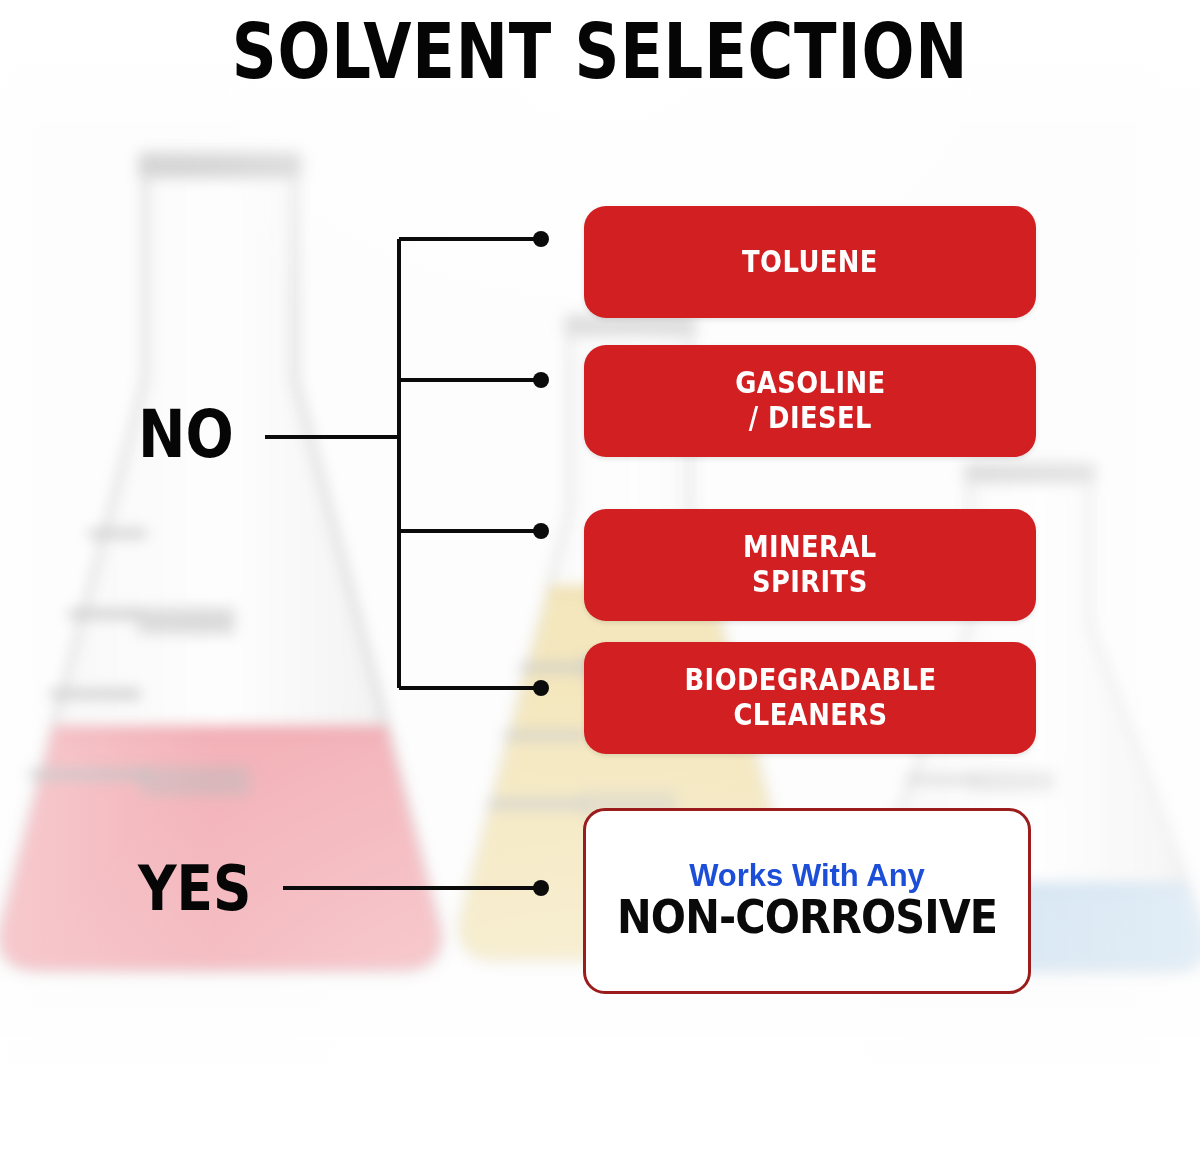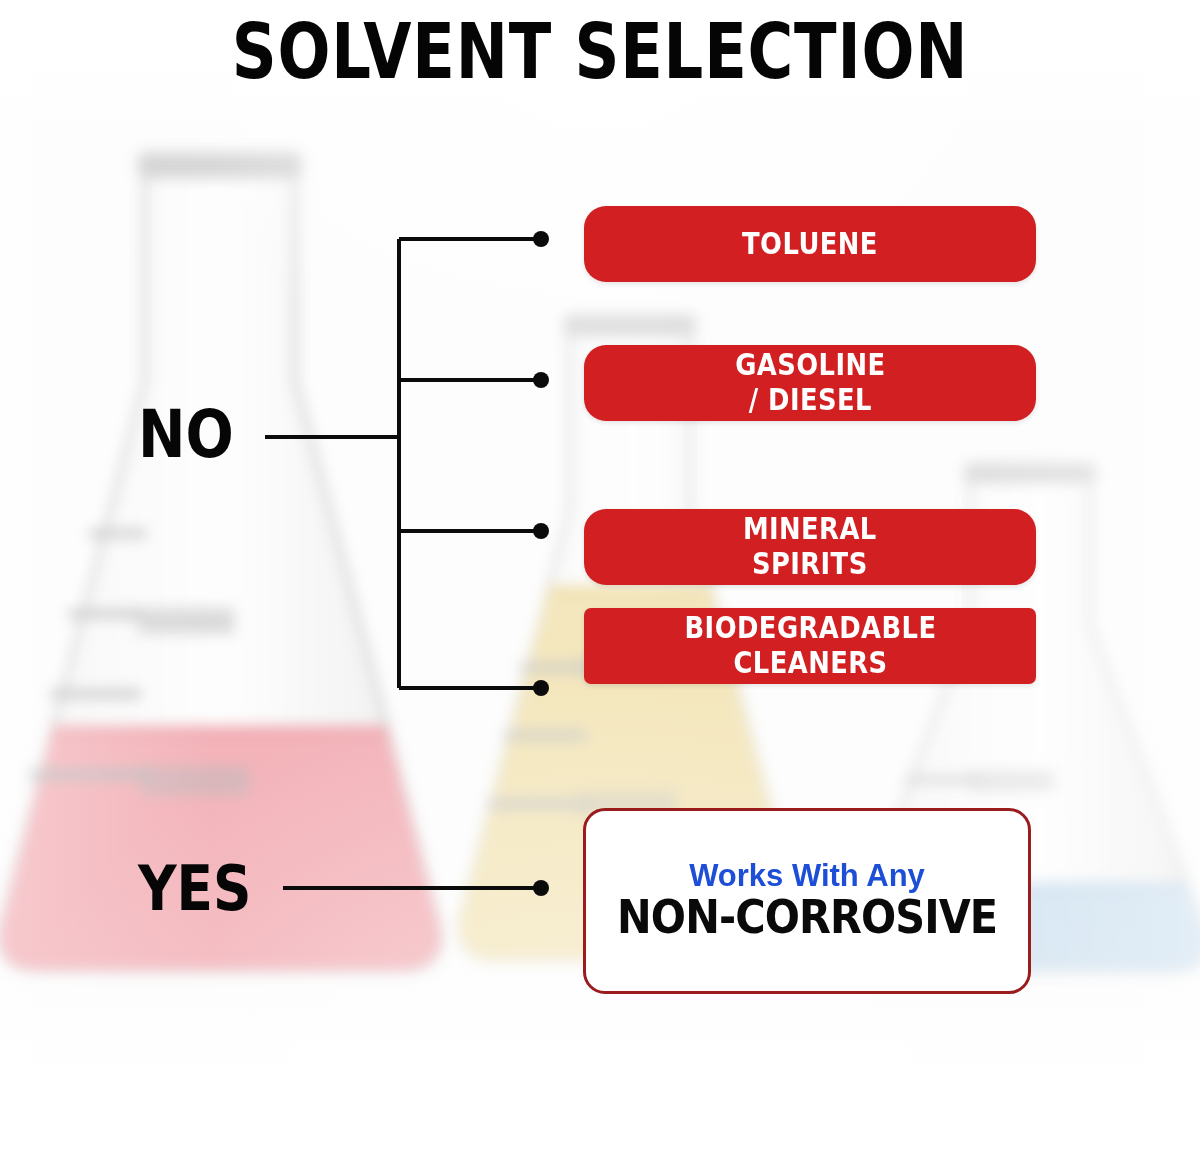--- a/index.html
+++ b/index.html
@@ -91,21 +91,21 @@
     white-space: nowrap;
   }
   .label-no  { left: 138px; top: 402px; font-size: 66px; transform-origin: 0 50%; }
   .label-yes { left: 138px; top: 858px; font-size: 62px; transform-origin: 0 50%; }
 
   
   .pill {
     position: absolute;
     left: 584px;
     width: 452px;
-    height: 76px;
+    height: 112px;
     background: #d11f22;
     border-radius: 22px;
     display: flex;
     align-items: center;
     justify-content: center;
     box-shadow: 0 2px 5px rgba(0,0,0,.10);
   }
   .pill-text {
     font-family: "DejaVu Sans", sans-serif;
     font-weight: 700;
@@ -114,21 +114,21 @@
     color: #ffffff;
     text-align: center;
     letter-spacing: .5px;
     transform: scaleX(.86);
     white-space: pre-line;
   }
 
   .pill-1 { top: 206px; }
   .pill-2 { top: 345px; }
   .pill-3 { top: 494px; margin-top: 15px; }
-  .pill-4 { top: 608px; border-radius: 7px; }
+  .pill-4 { top: 642px; }
 
   
   .yes-card {
     position: absolute;
     left: 583px;
     top: 808px;
     width: 448px;
     height: 186px;
     background: #ffffff;
     border: 3px solid #9b1c1c;

